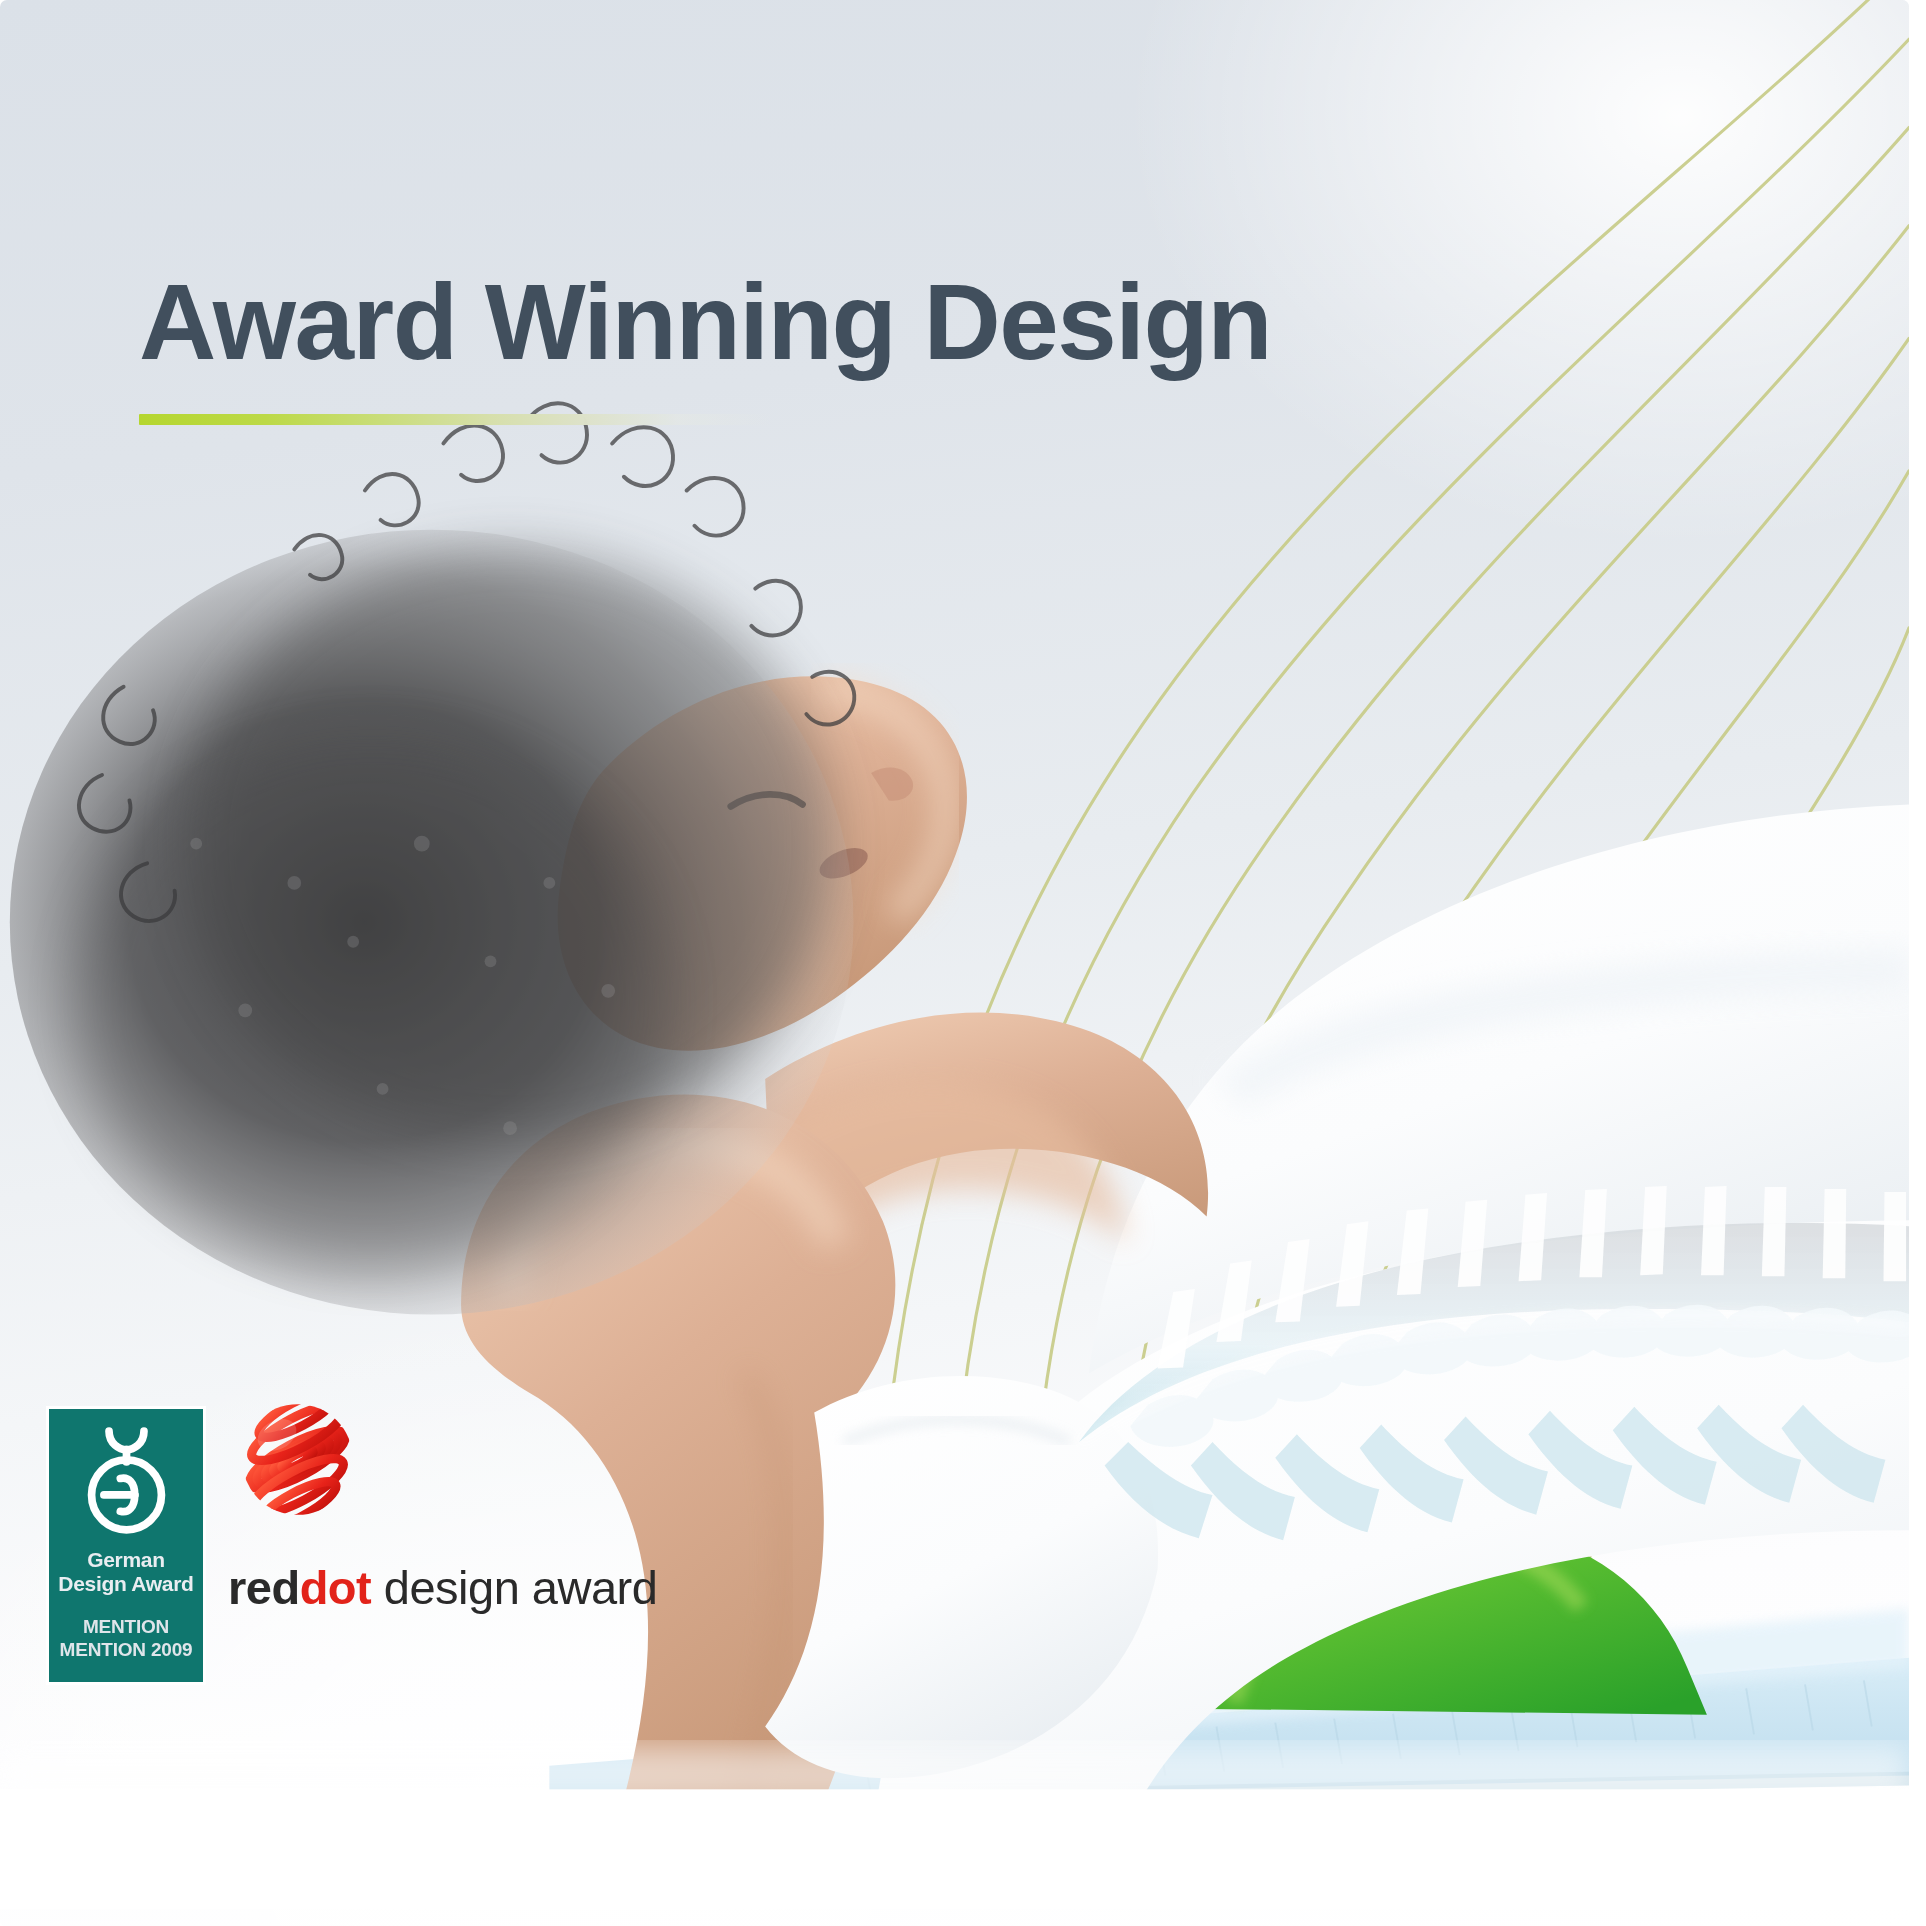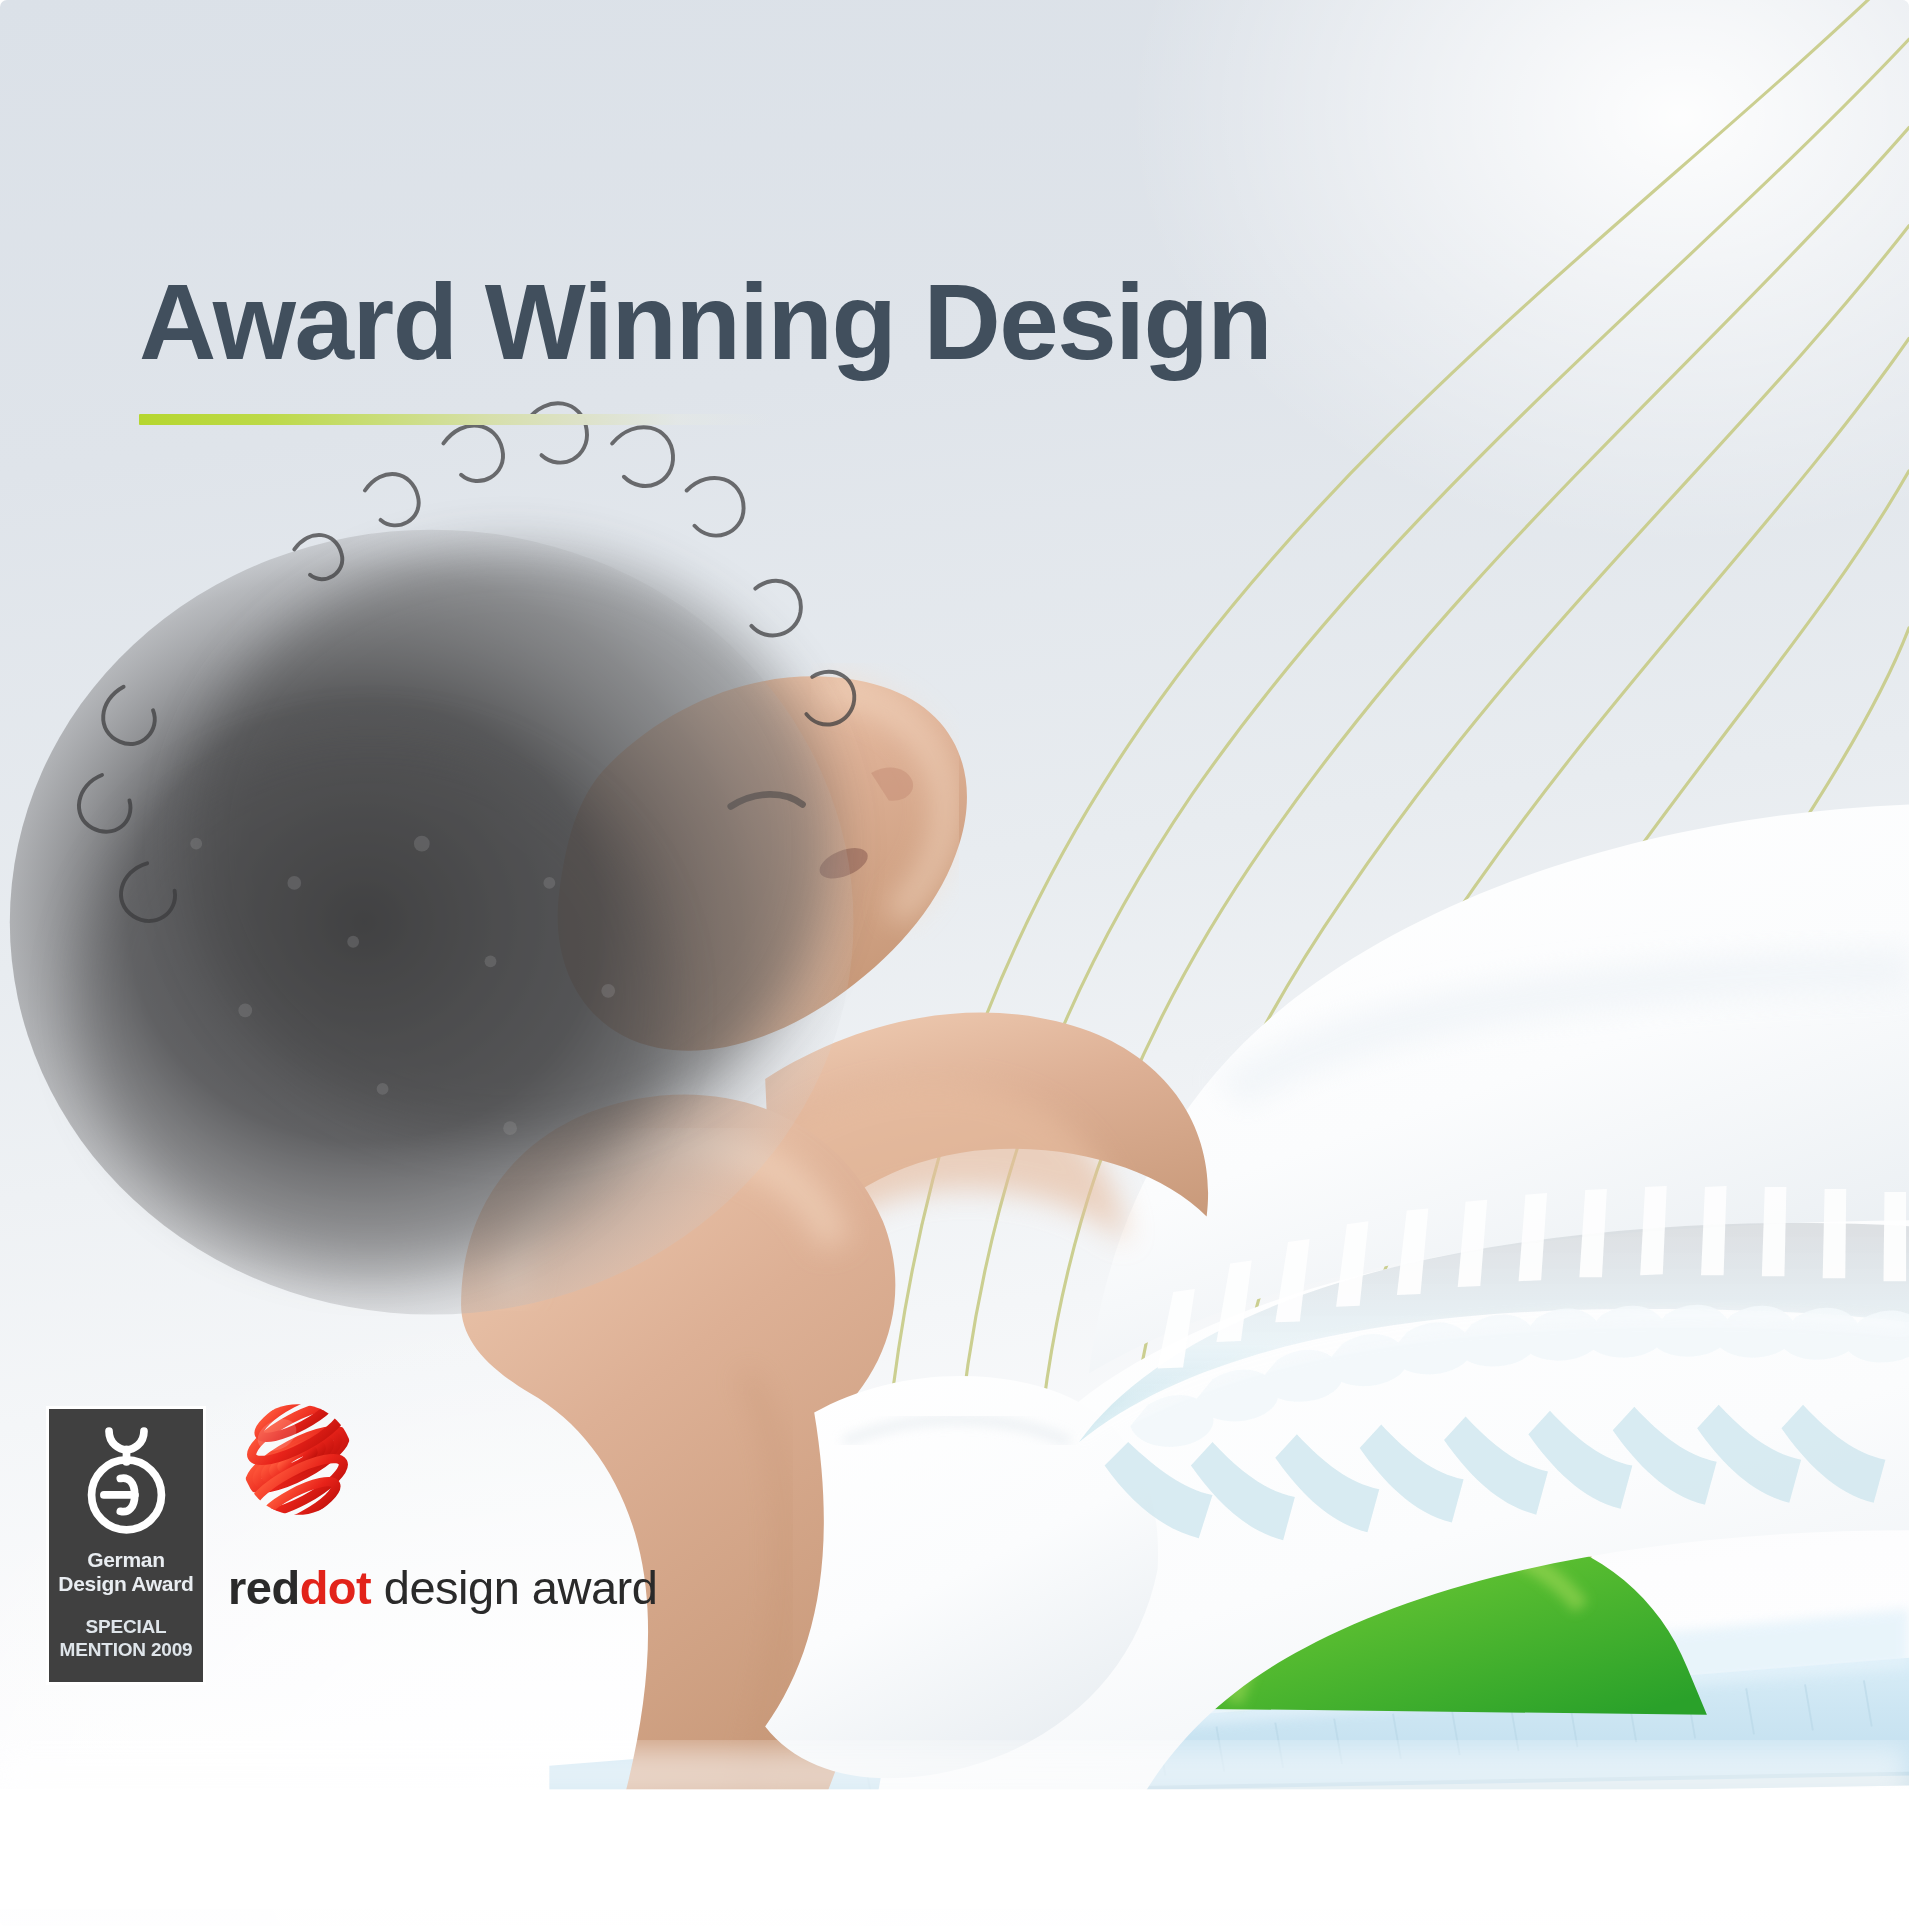--- a/index.html
+++ b/index.html
@@ -79,21 +79,21 @@
     left: 46px;
     top: 1406px;
     display: flex;
     align-items: flex-start;
     gap: 22px;
   }
 
   .gda-badge {
     width: 160px;
     height: 279px;
-    background: #404040;
+    background: #0f766e;
     border: 3px solid #ffffff;
     box-sizing: border-box;
     display: flex;
     flex-direction: column;
     align-items: center;
     padding-top: 16px;
   }
   .gda-mark { width: 103px; height: 111px; display: block; }
   .gda-name {
     margin-top: 12px;
@@ -404,21 +404,21 @@
           <path d="M28 68 L58 68"></path>
           <path d="M58 68 C58 56, 52 50, 44 52"></path>
           <path d="M58 68 C58 80, 52 86, 44 84"></path>
         </g>
       </svg>
       <div class="gda-name">
         <span>German</span><br>
         <span>Design Award</span>
       </div>
       <div class="gda-sub">
-        <span>SPECIAL</span><br>
+        <span>MENTION</span><br>
         <span>MENTION 2009</span>
       </div>
     </div>
 
     <div class="reddot-badge">
       <svg class="reddot-sphere" viewBox="0 0 120 120" aria-hidden="true">
         <defs>
           <clipPath id="ballClip">
               <circle cx="60" cy="60" r="54"></circle>
             </clipPath>

